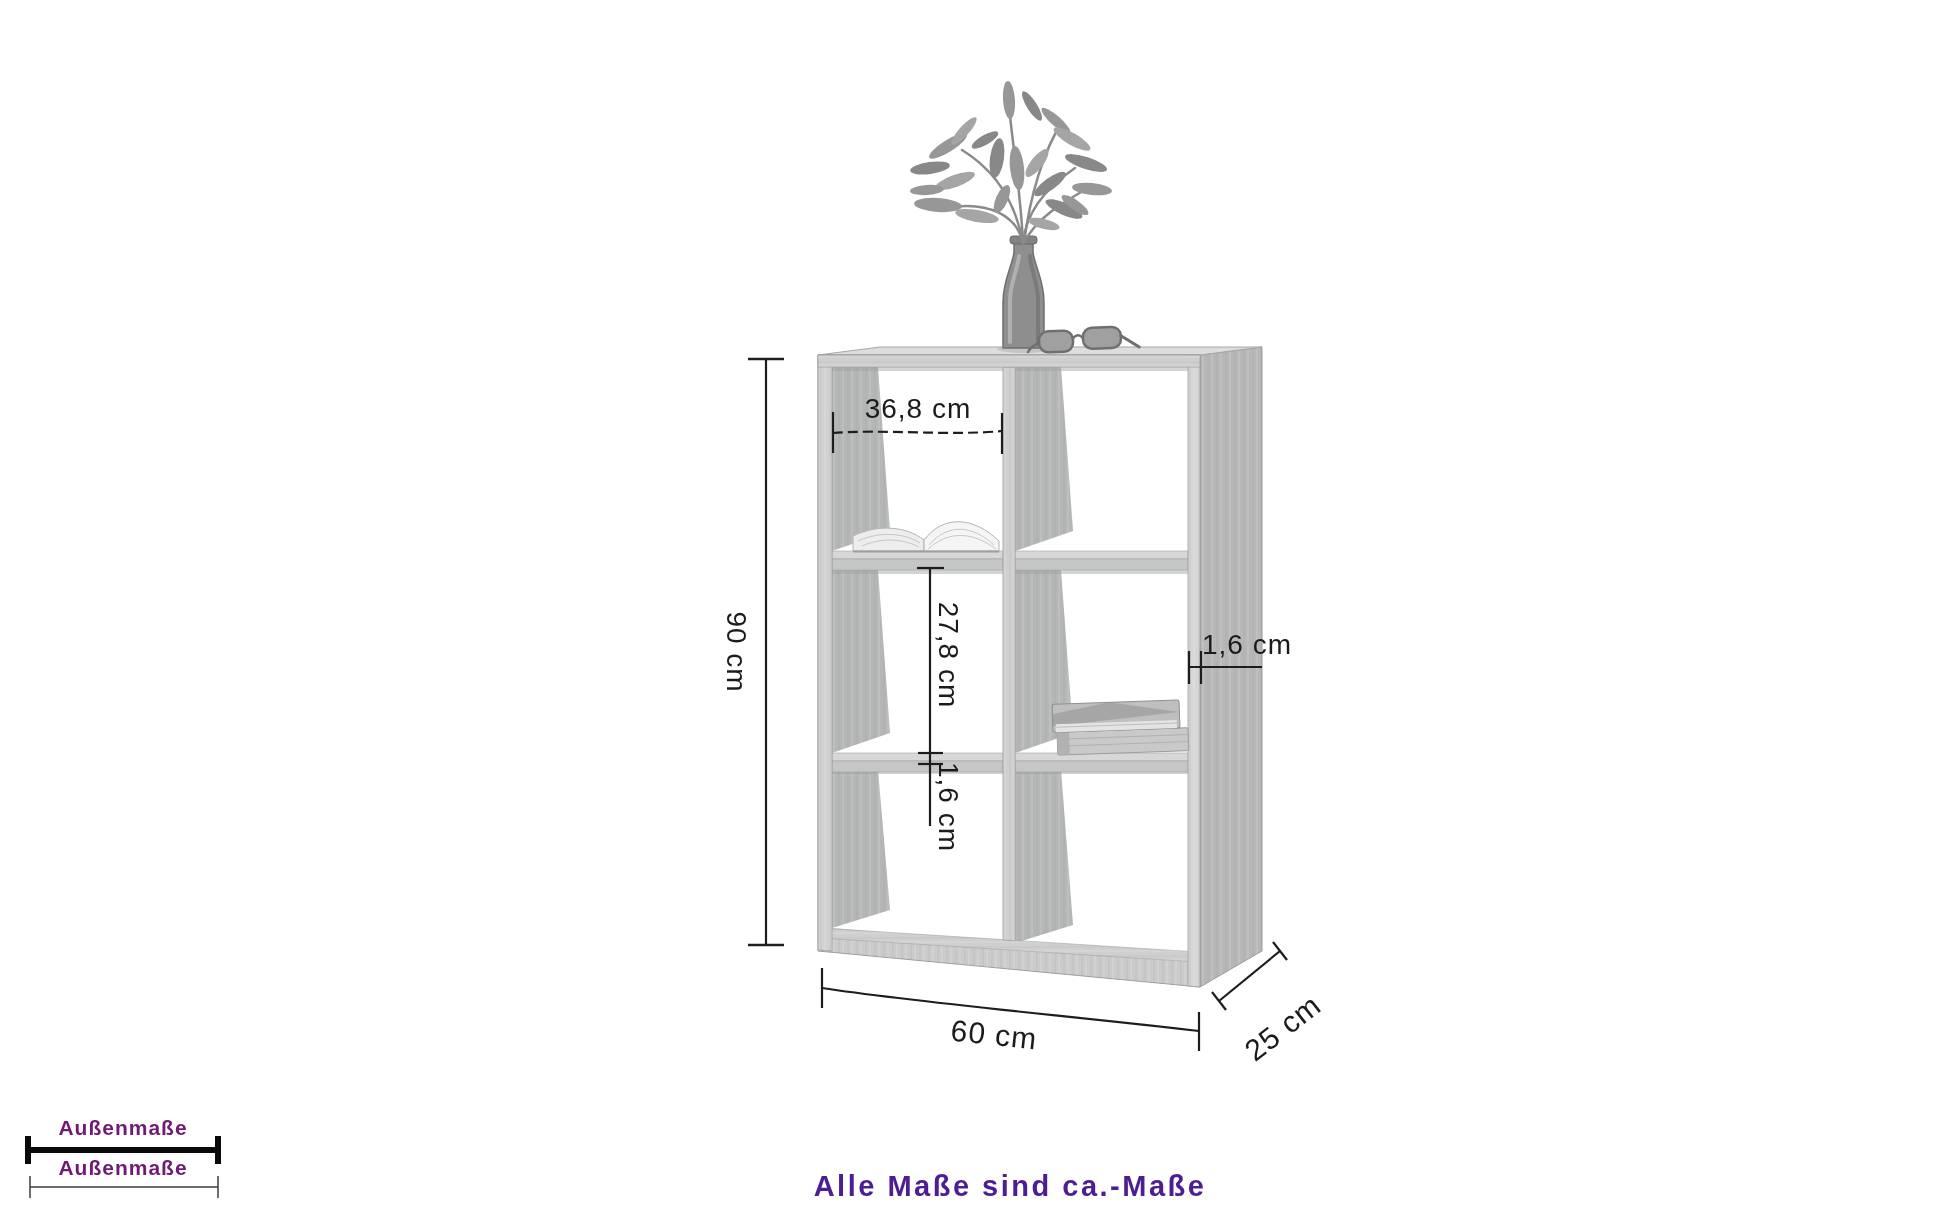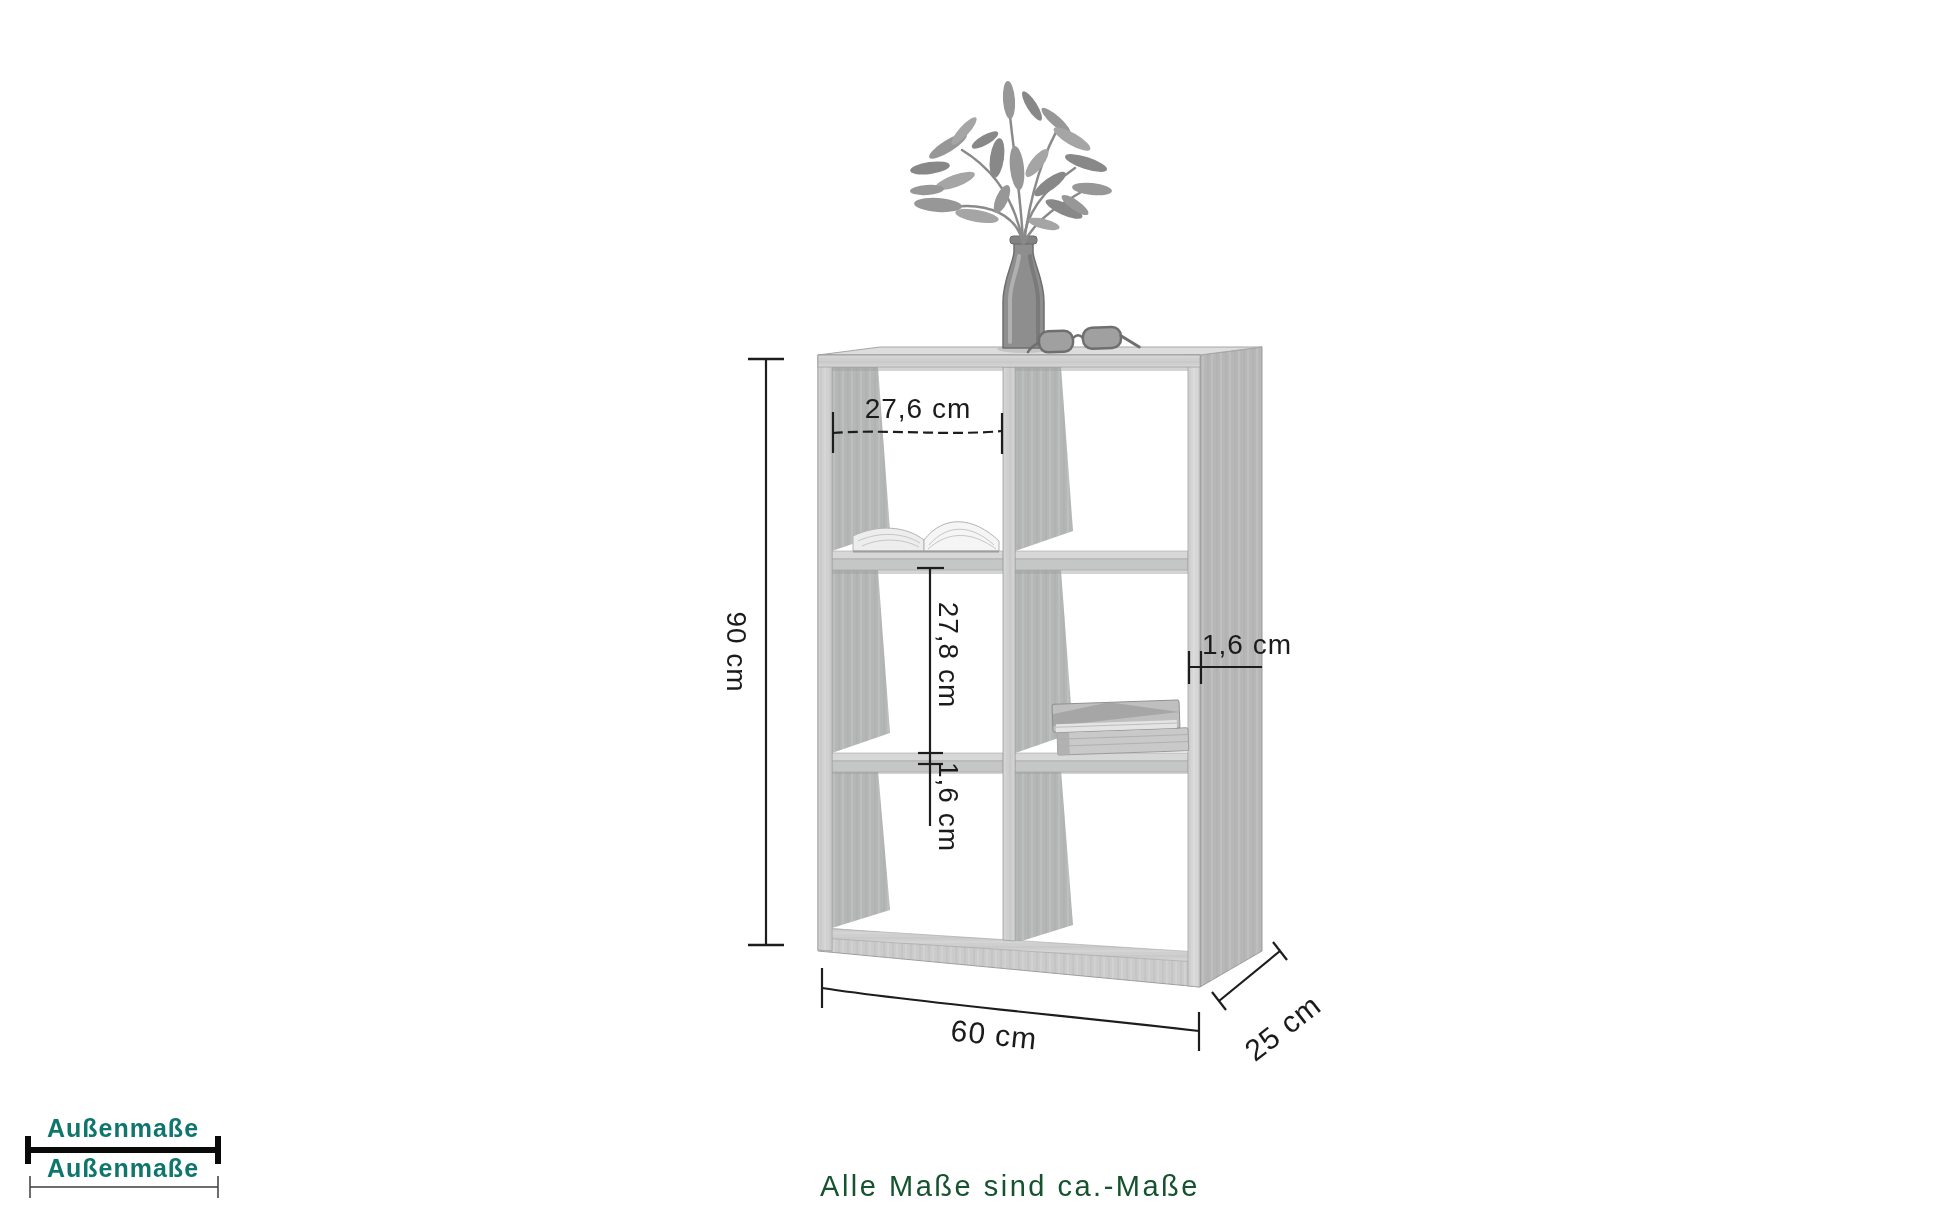--- a/index.html
+++ b/index.html
@@ -22,28 +22,28 @@
   .dim.v{transform:translate(-50%,-50%) rotate(90deg);}
   .lbl-height{left:736px;top:652px;}
   .lbl-inner-width{left:918px;top:409px;}
   .lbl-inner-height{left:948px;top:655px;}
   .lbl-shelf-thick{left:948px;top:807px;}
   .lbl-panel-thick{left:1247px;top:645px;}
   .lbl-width{left:994px;top:1035px;font-size:30px;transform:translate(-50%,-50%) rotate(6deg);}
   .lbl-depth{left:1283px;top:1028px;font-size:30px;transform:translate(-50%,-50%) rotate(-38deg);}
   .legend-text{
     position:absolute;transform:translate(-50%,-50%);
-    font-size:25px;font-weight:bold;color:#0f766e;letter-spacing:1px;white-space:nowrap;
+    font-size:21px;font-weight:bold;color:#701a75;letter-spacing:1px;white-space:nowrap;
   }
   .lbl-legend-outer{left:123px;top:1128px;}
   .lbl-legend-inner{left:123px;top:1168px;}
   .footnote{
     position:absolute;left:1010px;top:1186px;
     transform:translate(-50%,-50%);
-    font-size:29px;font-weight:normal;color:#14532d;
+    font-size:29px;font-weight:bold;color:#4c1d95;
     letter-spacing:2.5px;white-space:nowrap;
   }
 </style>
 </head>
 <body>
 
 <div id="stage">
 
   <svg id="scene" viewBox="0 0 1946 1210">
     <defs>
@@ -253,21 +253,21 @@
       <line x1="218" y1="1136" x2="218" y2="1164" stroke-width="6"></line>
     </g>
     <g stroke="#3c3c3c">
       <line x1="30" y1="1187" x2="218" y2="1187" stroke-width="1.5"></line>
       <line x1="30" y1="1176" x2="30" y2="1198" stroke-width="1.5"></line>
       <line x1="218" y1="1176" x2="218" y2="1198" stroke-width="1.5"></line>
     </g>
   </svg>
 
   <div class="dim v lbl-height">90 cm</div>
-  <div class="dim lbl-inner-width">27,6 cm</div>
+  <div class="dim lbl-inner-width">36,8 cm</div>
   <div class="dim v lbl-inner-height">27,8 cm</div>
   <div class="dim v lbl-shelf-thick">1,6 cm</div>
   <div class="dim lbl-panel-thick">1,6 cm</div>
   <div class="dim lbl-width">60 cm</div>
   <div class="dim lbl-depth">25 cm</div>
 
   <div class="legend-text lbl-legend-outer">Außenmaße</div>
   <div class="legend-text lbl-legend-inner">Außenmaße</div>
 
   <div class="footnote">Alle Maße sind ca.-Maße</div>

